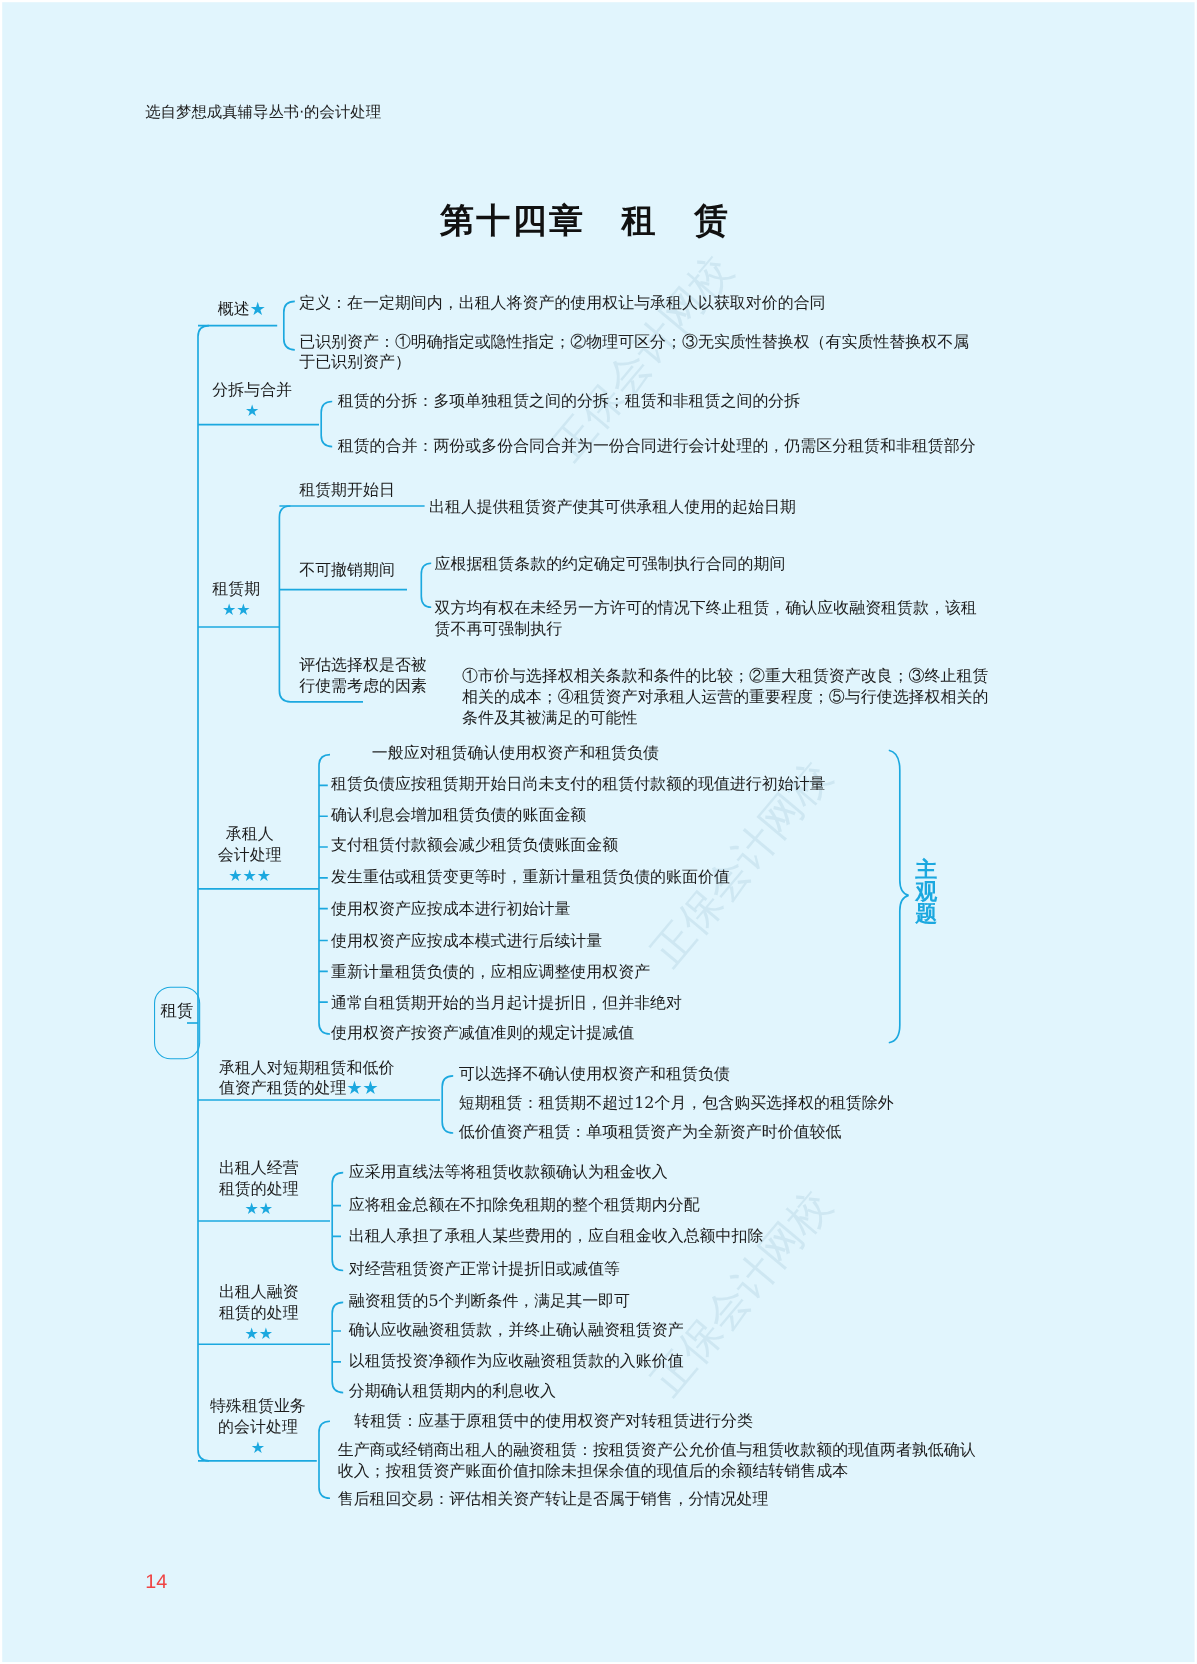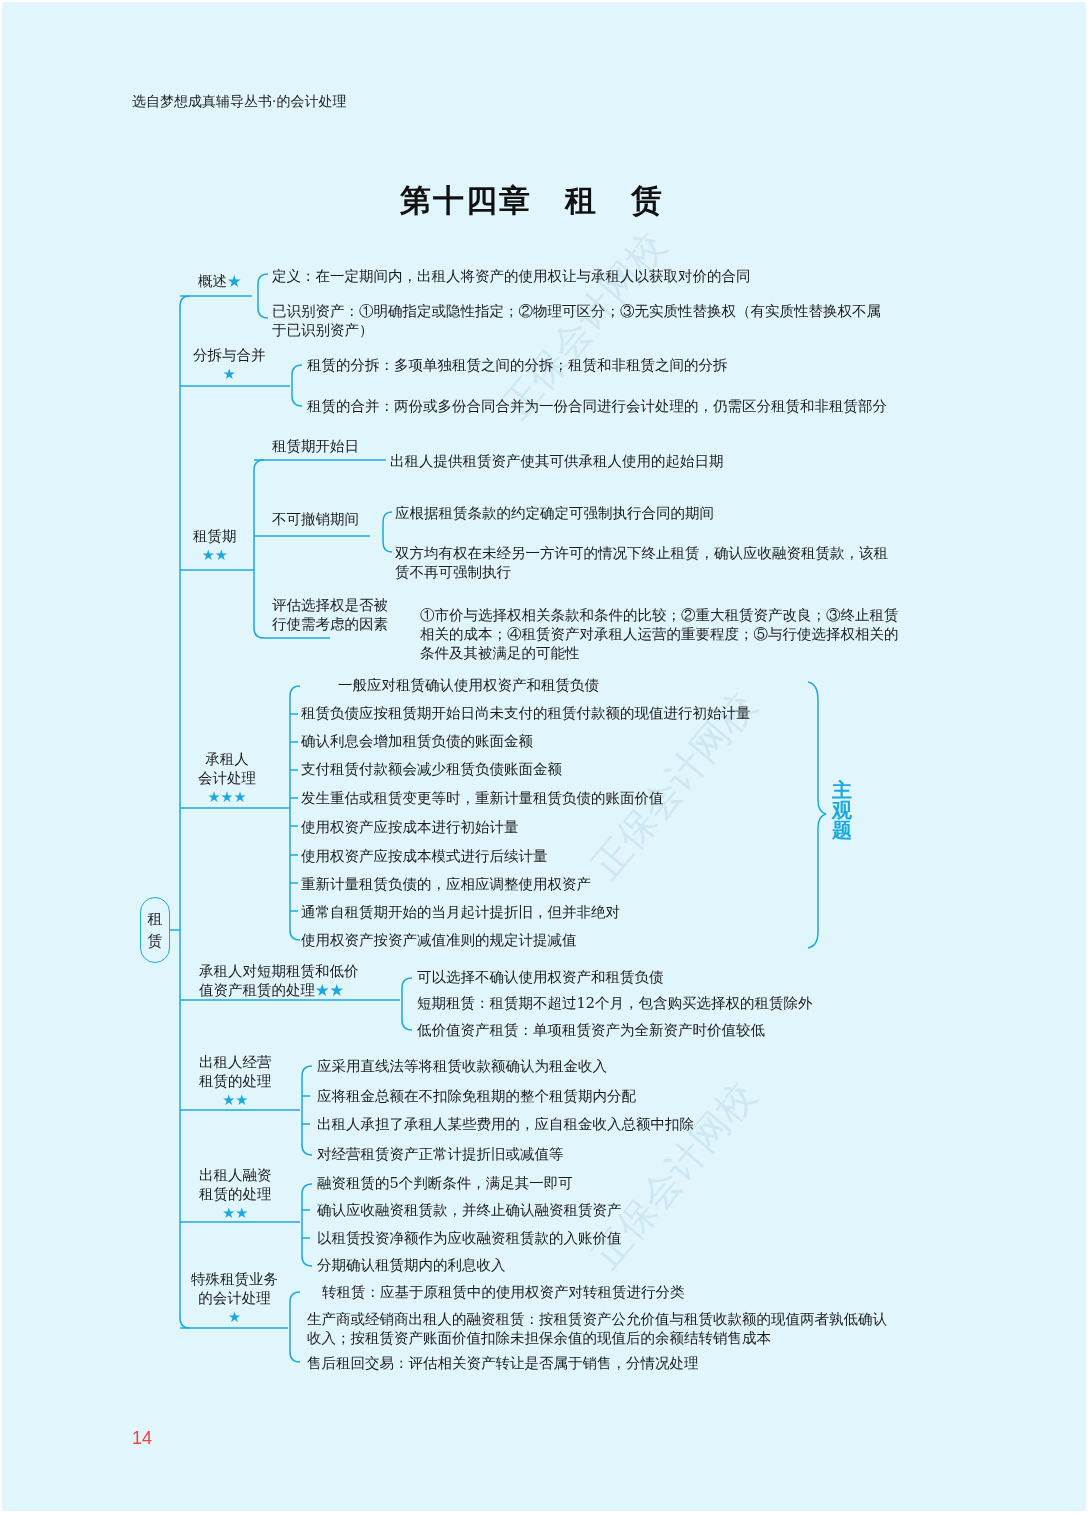--- a/index.html
+++ b/index.html
@@ -6,21 +6,21 @@
   body { width:1088px; height:1513px; background:#ffffff; position:relative; overflow:hidden;
          font-family:"DejaVu Serif","Liberation Serif",serif; color:#1a1a1a; }
   .page { position:absolute; left:2px; top:2px; width:1084px; height:1509px; background:#e1f5fd; }
   .abs { position:absolute; white-space:nowrap; }
   .header { left:132px; top:93px; font-size:14px; font-family:"DejaVu Sans","Liberation Sans",sans-serif; color:#222; }
   .title { left:400px; top:180px; font-size:31px; font-family:"DejaVu Sans","Liberation Sans",sans-serif; font-weight:bold; color:#111; letter-spacing:2px; }
   .pagenum { left:132px; top:1428px; font-size:18px; font-family:"Liberation Sans",sans-serif; color:#ef4444; }
   .t { font-size:14.5px; line-height:19px; color:#1c1c1c; }
   .node { font-size:14.5px; line-height:19px; color:#1c1c1c; text-align:center; }
   .star { color:#1ba8df; }
-  .root { position:absolute; left:140px; top:897px; width:30px; height:66px; border:1.5px solid #1ba8df; border-radius:15px;
+  .root { position:absolute; left:140px; top:897px; width:42px; height:66px; border:1.5px solid #1ba8df; border-radius:15px;
           font-size:15px; text-align:center; line-height:22px; padding-top:10px; box-sizing:border-box; }
   .tag { left:832px; top:780px; font-size:20px; line-height:20px; color:#1ba8df; font-weight:bold; white-space:normal; width:16px;
          font-family:"DejaVu Sans","Liberation Sans",sans-serif; }
   svg.lines { position:absolute; left:0; top:0; width:1088px; height:1513px; pointer-events:none; }
   .wm { position:absolute; color:rgba(150,190,210,0.25); font-size:38px; font-family:"DejaVu Sans",sans-serif; transform:rotate(-50deg); white-space:nowrap; }
 </style>
 </head>
 <body>
 
 <div class="page"></div>

